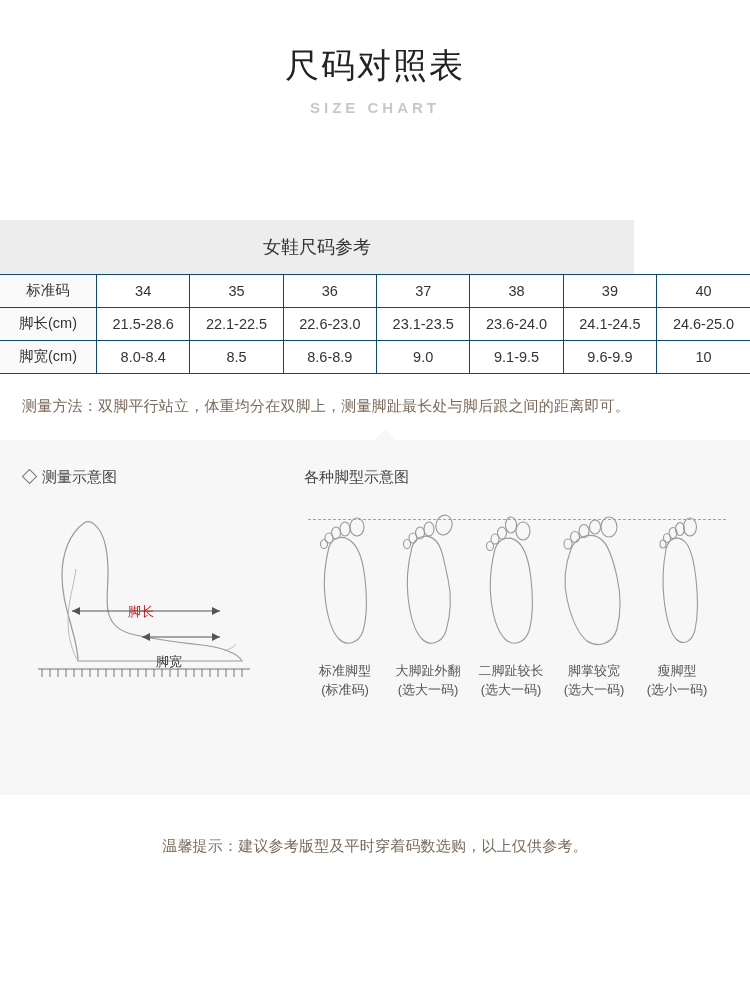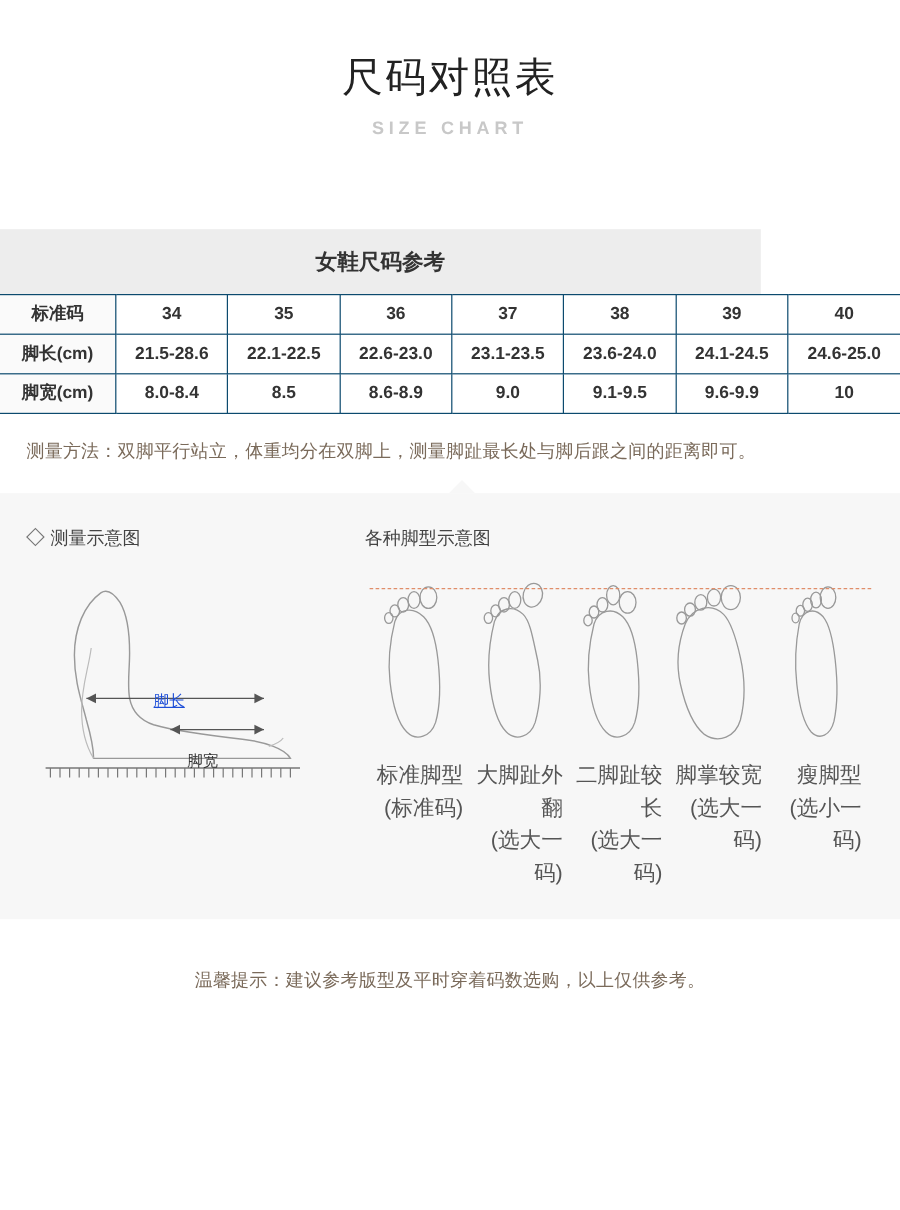--- a/index.html
+++ b/index.html
@@ -36,23 +36,22 @@
   .title-en {
     margin-top: 12px;
     font-size: 15px;
     letter-spacing: 4px;
     color: #c8c8c8;
     font-weight: 700;
   }
 
   
   .table-wrap {
-    margin-top: 75px;
+    margin-top: 104px;
     width: 634px;
-    font-weight: bold;
   }
   .table-head {
     background: #ededed;
     height: 54px;
     line-height: 54px;
     text-align: center;
     font-size: 18px;
     color: #333;
   }
   table.size-table {
@@ -144,25 +143,24 @@
     display: flex;
     justify-content: space-between;
     margin-top: 4px;
     padding-right: 8px;
   }
   .foot-item {
     width: 82px;
     text-align: center;
   }
   .foot-label {
-    font-size: 18px;
+    font-size: 13px;
     color: #555;
     line-height: 1.5;
     margin-top: 6px;
-    text-align: right;
   }
 
   
   .tip {
     margin-top: 42px;
     text-align: center;
     font-size: 15px;
     color: #7a6a5a;
     letter-spacing: 0.2px;
   }
@@ -265,21 +263,21 @@
             </g>
 
             <line x1="48" y1="110" x2="196" y2="110" stroke="#555" stroke-width="1"></line>
             <polygon points="48,110 56,106 56,114" fill="#555"></polygon>
             <polygon points="196,110 188,106 188,114" fill="#555"></polygon>
 
             <line x1="118" y1="136" x2="196" y2="136" stroke="#555" stroke-width="1"></line>
             <polygon points="118,136 126,132 126,140" fill="#555"></polygon>
             <polygon points="196,136 188,132 188,140" fill="#555"></polygon>
           </svg>
-          <div style="position:relative;top:-92px;left:104px;font-size:13px;color:#1d4ed8;width:60px;text-decoration:underline;">脚长</div>
+          <div style="position:relative;top:-92px;left:104px;font-size:13px;color:#b91c1c;width:60px;">脚长</div>
           <div style="position:relative;top:-88px;left:132px;font-size:13px;color:#333;width:60px;margin-top:28px;">脚宽</div>
         </div>
       </div>
 
       <div class="col-right">
         <div class="sub-title">各种脚型示意图</div>
 
         <div style="position:relative;">
 
           <div style="position:absolute;top:18px;left:4px;width:418px;border-top:1px dashed #e08e6a;"></div>

